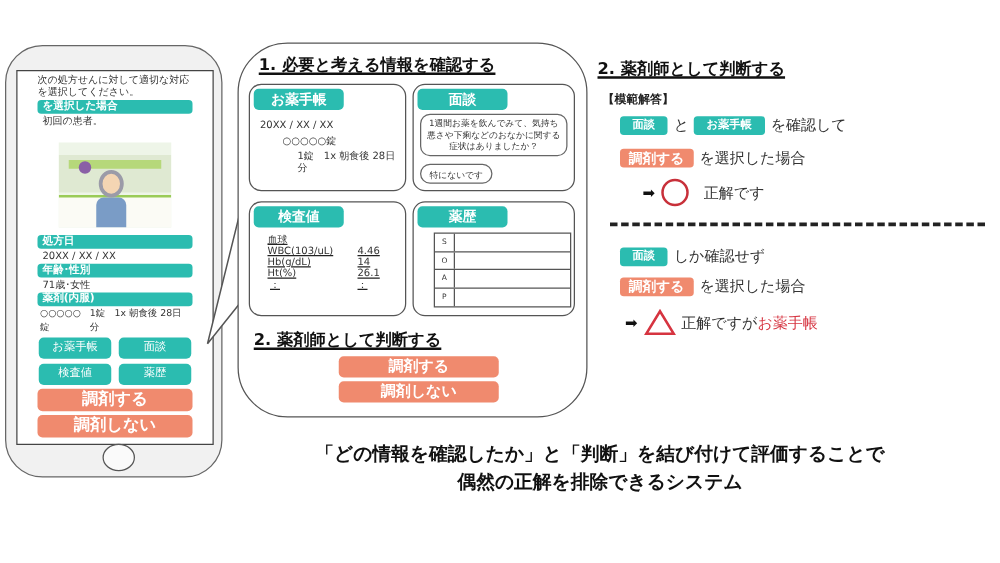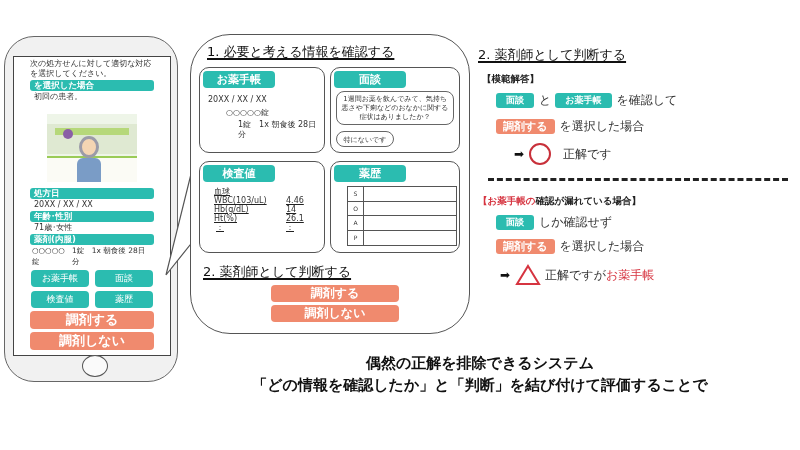--- a/index.html
+++ b/index.html
@@ -29,21 +29,21 @@
   .illus .mark { position: absolute; left: 16px; top: 15px; width: 10px; height: 10px; border-radius: 50%; background: #8a5fa6; }
   .rx-line { display: flex; justify-content: space-between; font-size: 7.5px; line-height: 11px; color: #333; padding: 0 2px; }
   .btn-grid { display: grid; grid-template-columns: 1fr 1fr; gap: 4px 6px; margin-top: 3px; padding: 0 1px; }
   .small-btn { height: 17px; border-radius: 4px; font-size: 9px; text-align: center; line-height: 17px; }
   .big-btn { height: 18px; border-radius: 4px; font-size: 13px; font-weight: bold; text-align: center; line-height: 18px; margin-top: 3px; }
 
   
   .bubble { position: absolute; left: 190px; top: 34px; width: 280px; height: 300px;
     border: 1.5px solid #555; border-radius: 40px; background: #fff; }
   .tail { position: absolute; left: 164px; top: 170px; width: 40px; height: 150px; }
-  .h-ul { font-size: 13px; font-weight: normal; color: #111; text-decoration: underline; text-decoration-thickness: 2px; text-underline-offset: 2px; }
+  .h-ul { font-size: 13px; font-weight: bold; color: #111; text-decoration: underline; text-decoration-thickness: 2px; text-underline-offset: 2px; }
   .card { position: absolute; border: 1px solid #555; border-radius: 10px; background: #fff; }
   .card-tag { position: absolute; left: 3px; top: 3px; height: 17px; width: 72px; border-radius: 4px;
     font-size: 11px; font-weight: bold; text-align: center; line-height: 17px; }
   .mono-small { font-size: 8px; line-height: 10px; color: #333; }
   .lab-row { display: flex; font-size: 8px; line-height: 9px; color: #333; }
   .lab-row .k { width: 72px; }
   .speech { position: absolute; border: 1px solid #666; border-radius: 8px; background: #fff; font-size: 7px; line-height: 9px; text-align: center; color: #333; padding: 3px; }
   .soap { position: absolute; left: 16px; top: 24px; width: 110px; border: 1px solid #555; }
   .soap-row { display: flex; height: 14.5px; border-bottom: 1px solid #555; }
   .soap-row:last-child { border-bottom: none; }
@@ -186,37 +186,34 @@
     <span>を選択した場合</span>
   </div>
   <div class="line" style="padding-left:36px;margin-top:6px;height:24px;">
     <span class="arrow">➡</span>
     <span class="circle"></span>
     <span>正解です</span>
   </div>
 
   <div class="dash"></div>
 
-  <div class="bracket" style="margin:0 0 4px 0;">
-    <span class="red">【お薬手帳の</span><span>確認が漏れている場合】</span>
-  </div>
   <div class="line" style="padding-left:18px;">
     <span class="chip teal">面談</span>
     <span>しか確認せず</span>
   </div>
   <div class="line" style="padding-left:18px;margin-top:4px;">
     <span class="chip salmon">調剤する</span>
     <span>を選択した場合</span>
   </div>
   <div class="line" style="padding-left:22px;margin-top:6px;height:26px;">
     <span class="arrow">➡</span>
     <svg class="triangle" viewBox="0 0 26 22">
       <polygon points="13,2 24,20 2,20" fill="none" stroke="#d63440" stroke-width="2"></polygon>
     </svg>
     <span>正解ですが</span>
       <span class="red">お薬手帳</span>
   </div>
 </div>
 
 <div class="bottom-text">
+  <div>「どの情報を確認したか」と「判断」を結び付けて評価することで</div>
   <div>偶然の正解を排除できるシステム</div>
-  <div>「どの情報を確認したか」と「判断」を結び付けて評価することで</div>
 </div>
 
 </body></html>

